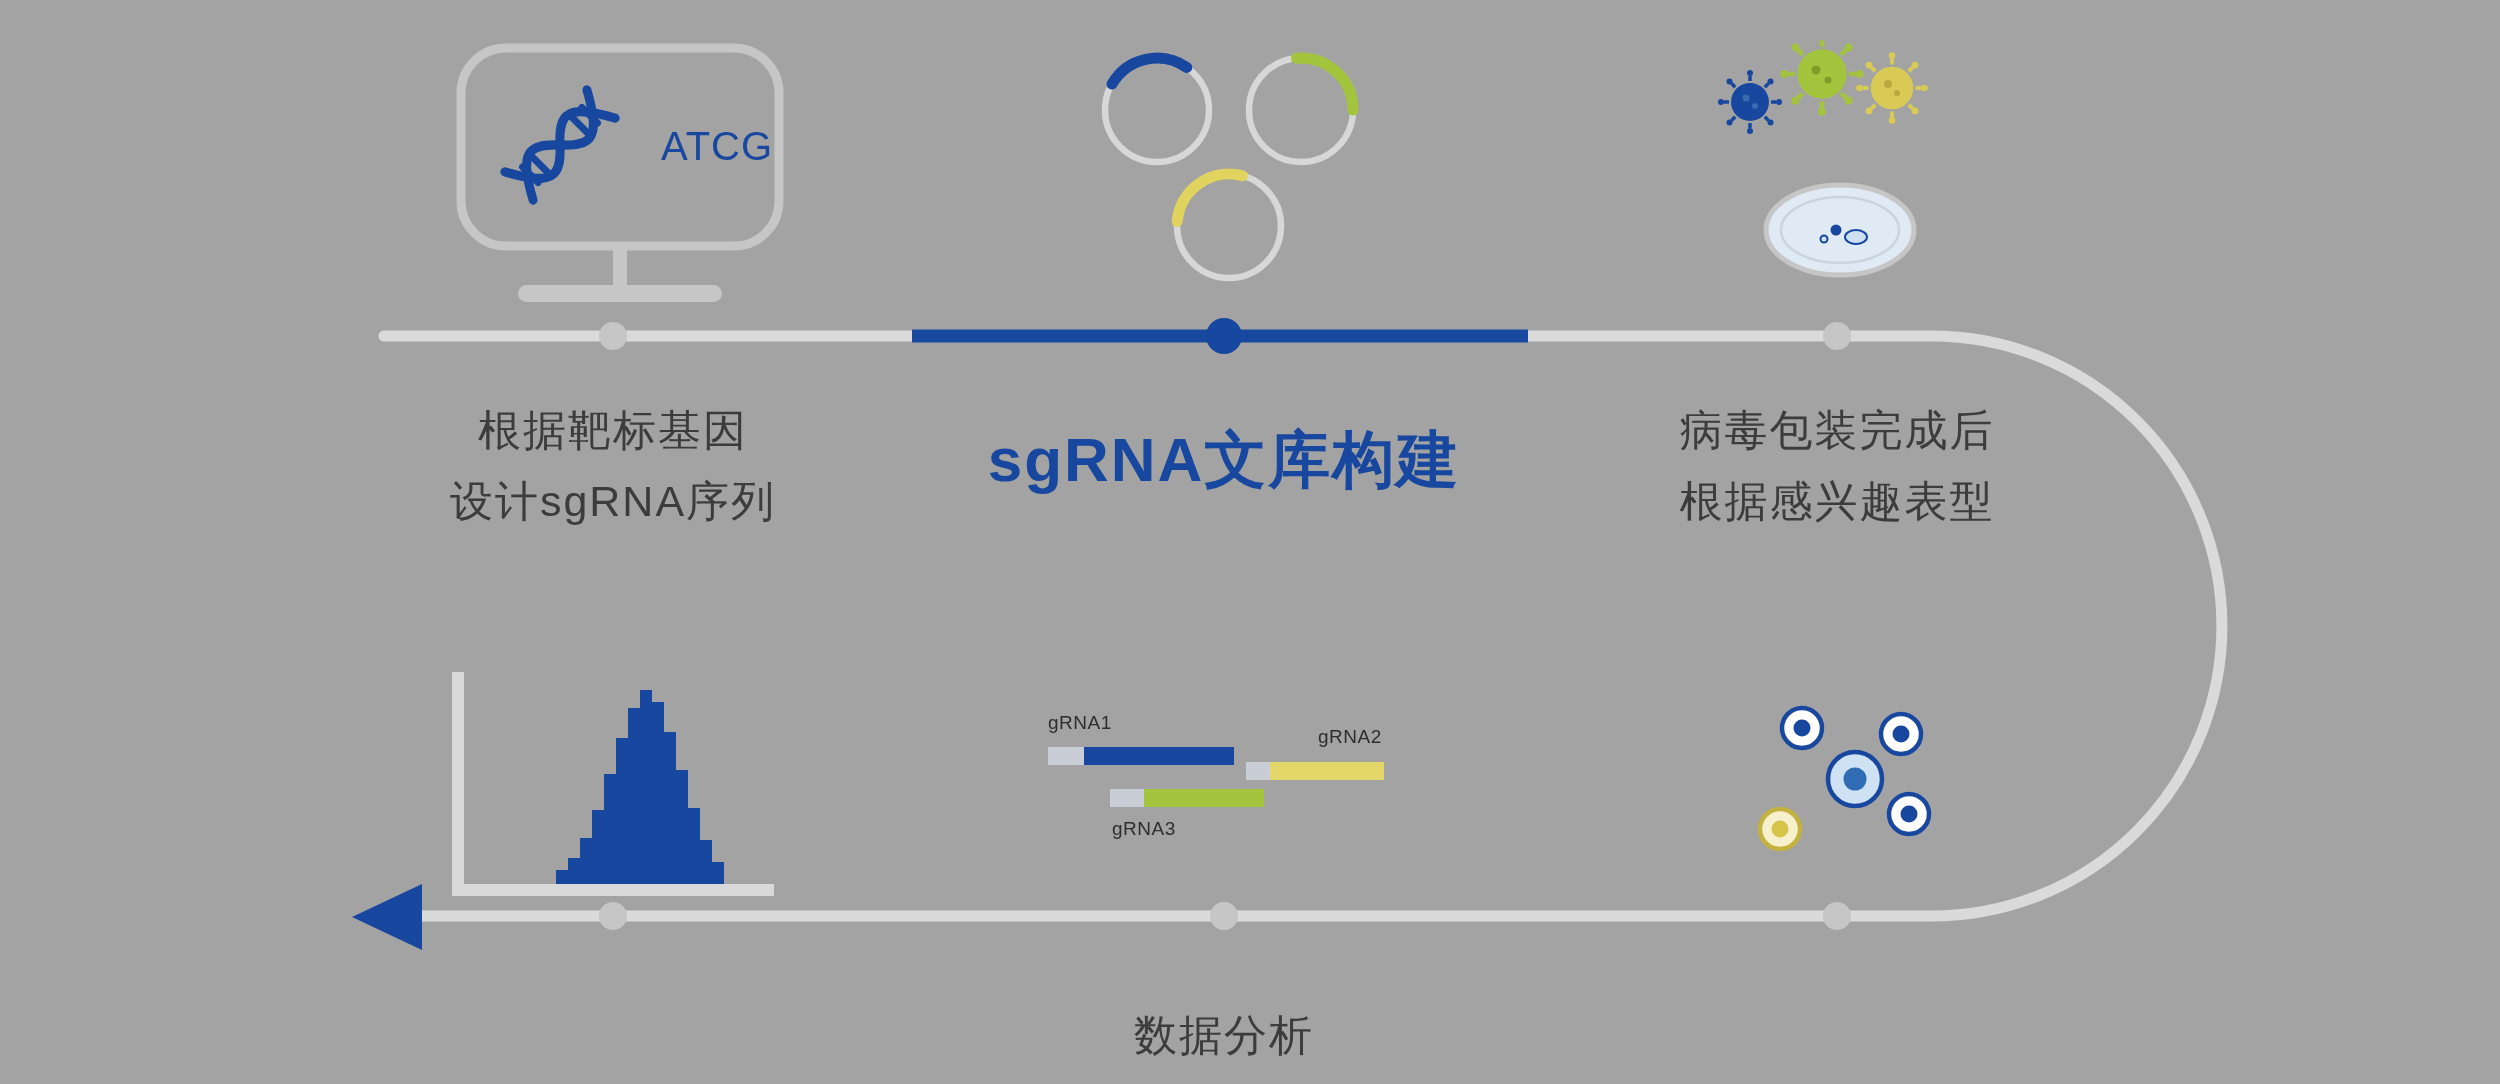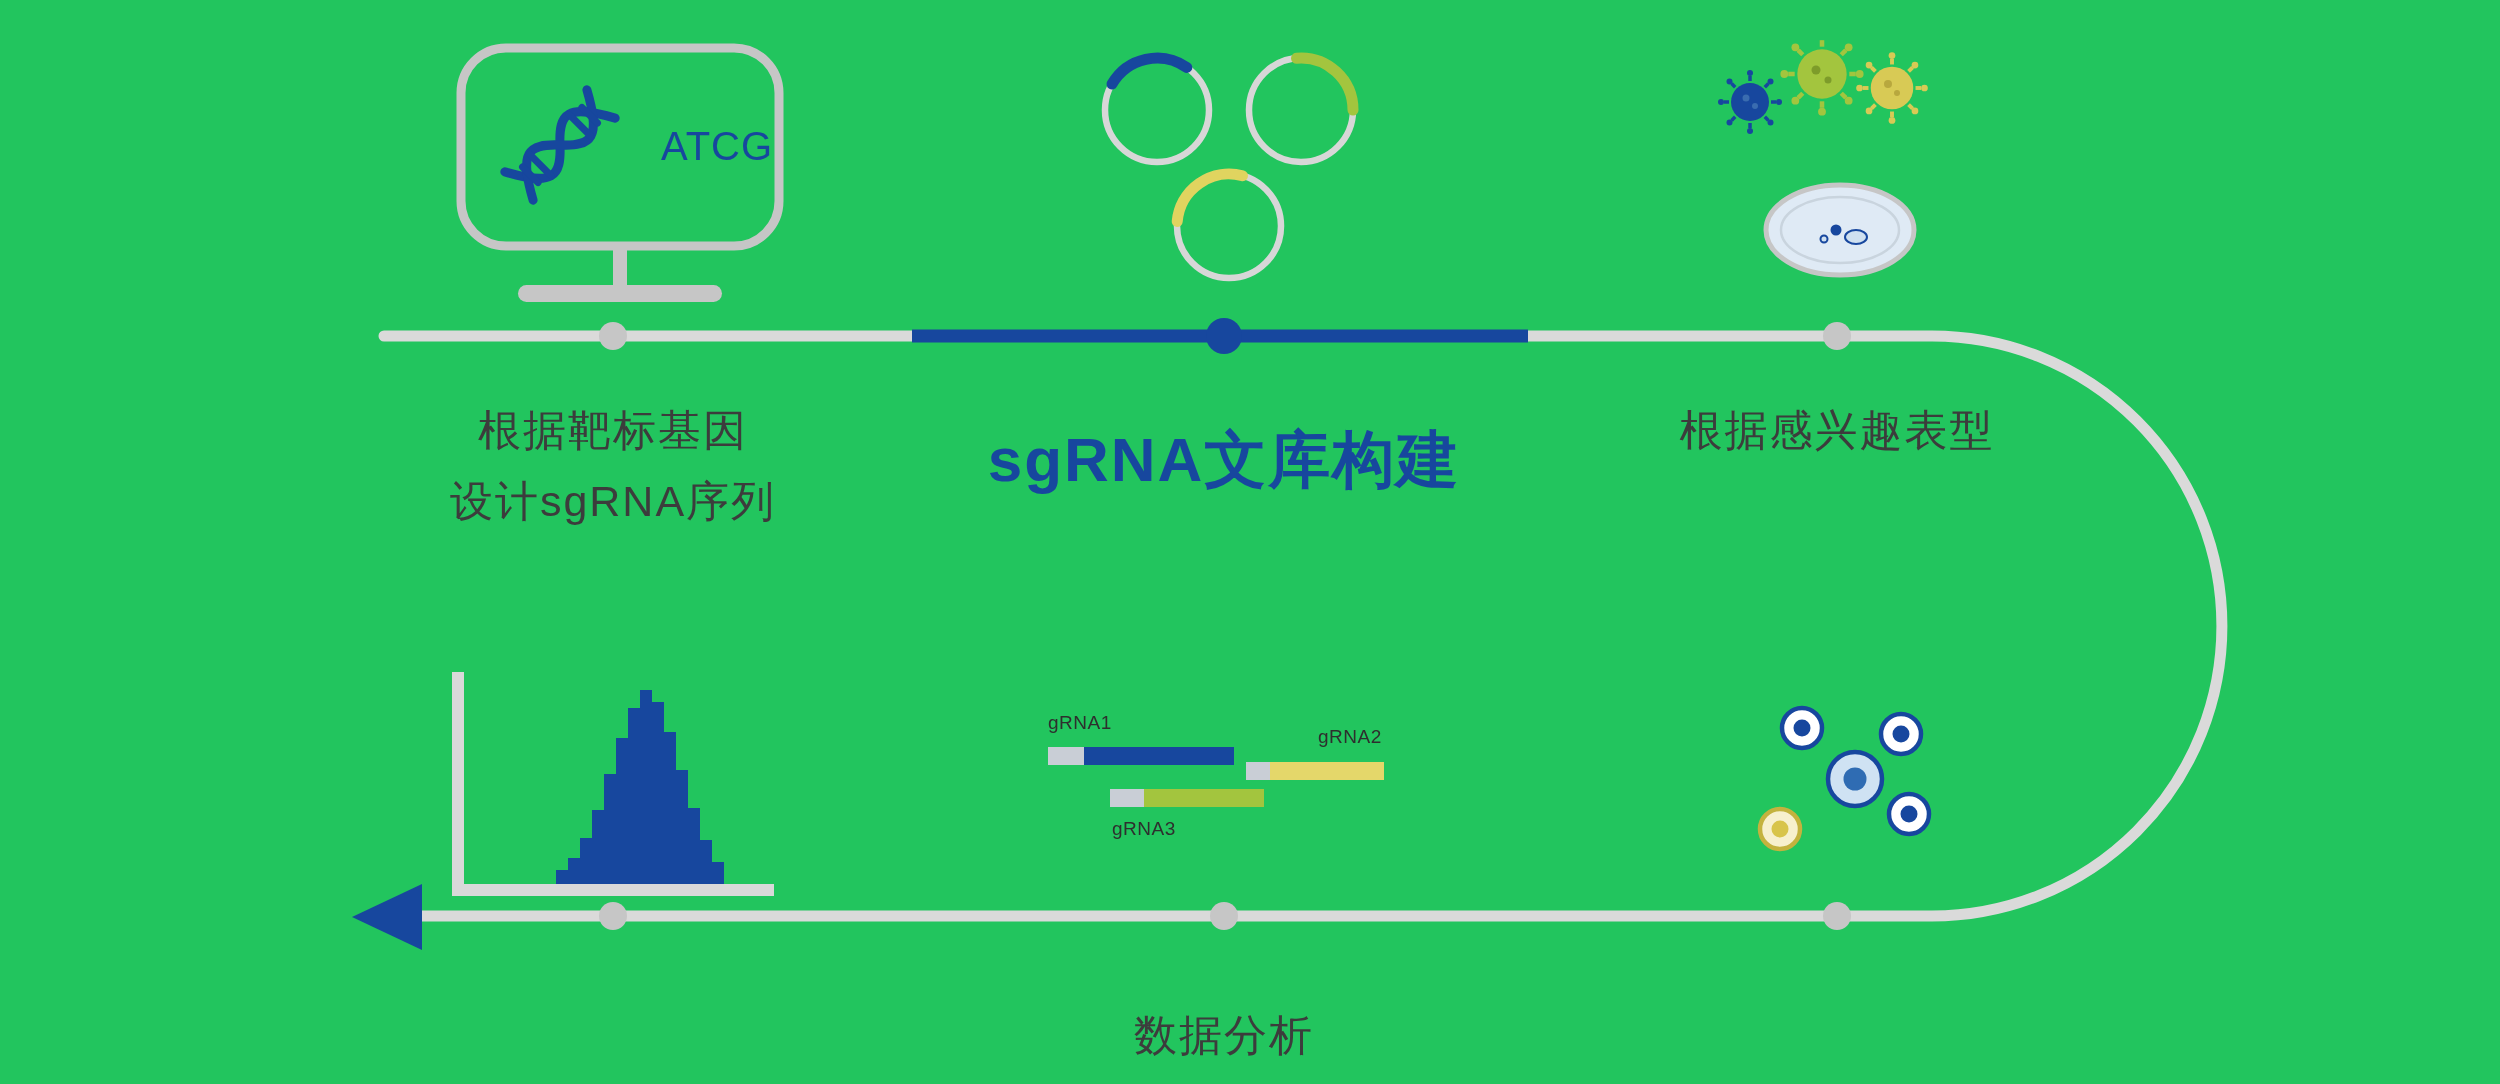--- a/index.html
+++ b/index.html
@@ -1,16 +1,16 @@
 <!DOCTYPE html>
 <html><head>
 <meta charset="utf-8">
 <style>
   html,body{margin:0;padding:0;background:#fff;}
-  #canvas{position:relative;width:2500px;height:1084px;background:#22c55e;overflow:hidden;
+  #canvas{position:relative;width:2500px;height:1084px;background:#a3a3a3;overflow:hidden;
           font-family:"Liberation Sans","DejaVu Sans",sans-serif;}
   .abs{position:absolute;}
   .step-label{position:absolute;transform:translateX(-50%);text-align:center;
               font-size:43px;font-weight:500;color:#3c3c3c;line-height:1.65;
               letter-spacing:2px;white-space:nowrap;}
   .diagram-title{position:absolute;transform:translateX(-50%);
                  font-size:62px;font-weight:700;color:#17479e;letter-spacing:2px;white-space:nowrap;}
   .frag-label{position:absolute;font-size:19px;color:#2e2e2e;letter-spacing:0.5px;}
   .frag-bar{position:absolute;height:18px;display:flex;}
   .seg{height:100%;}
@@ -176,20 +176,21 @@
   </div>
 
   <div class="step-label" style="left:613px;top:395px">
     <span style="display:block">根据靶标基因</span>
     <span style="display:block">设计sgRNA序列</span>
   </div>
 
   <div class="diagram-title" style="left:1224px;top:418px">sgRNA文库构建</div>
 
   <div class="step-label" style="left:1837px;top:395px">
+    <span style="display:block">病毒包装完成后</span>
     <span style="display:block">根据感兴趣表型</span>
   </div>
 
 
   <div class="step-label" style="left:1224px;top:1000px">
     <span style="display:block">数据分析</span>
   </div>
 
 
 </div>

